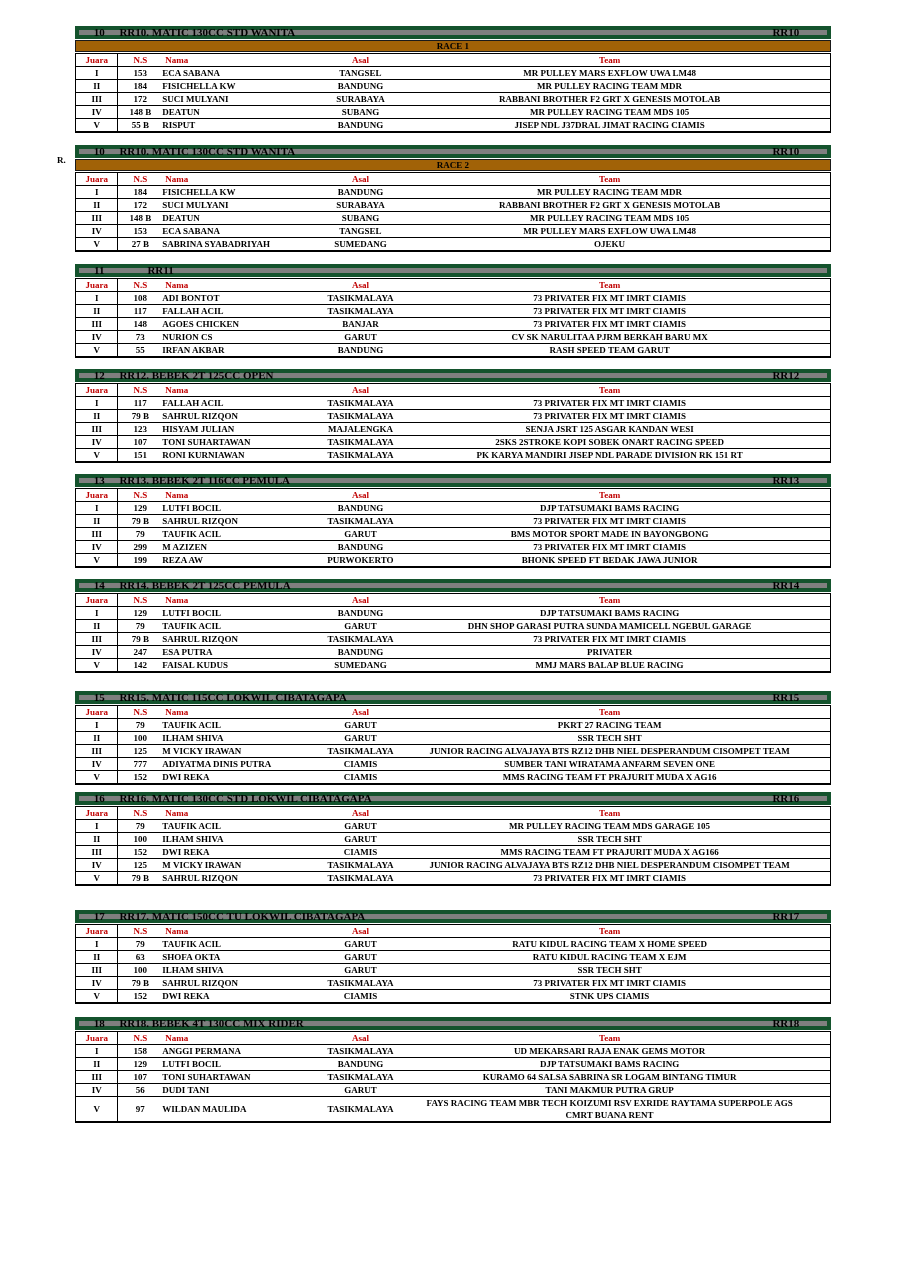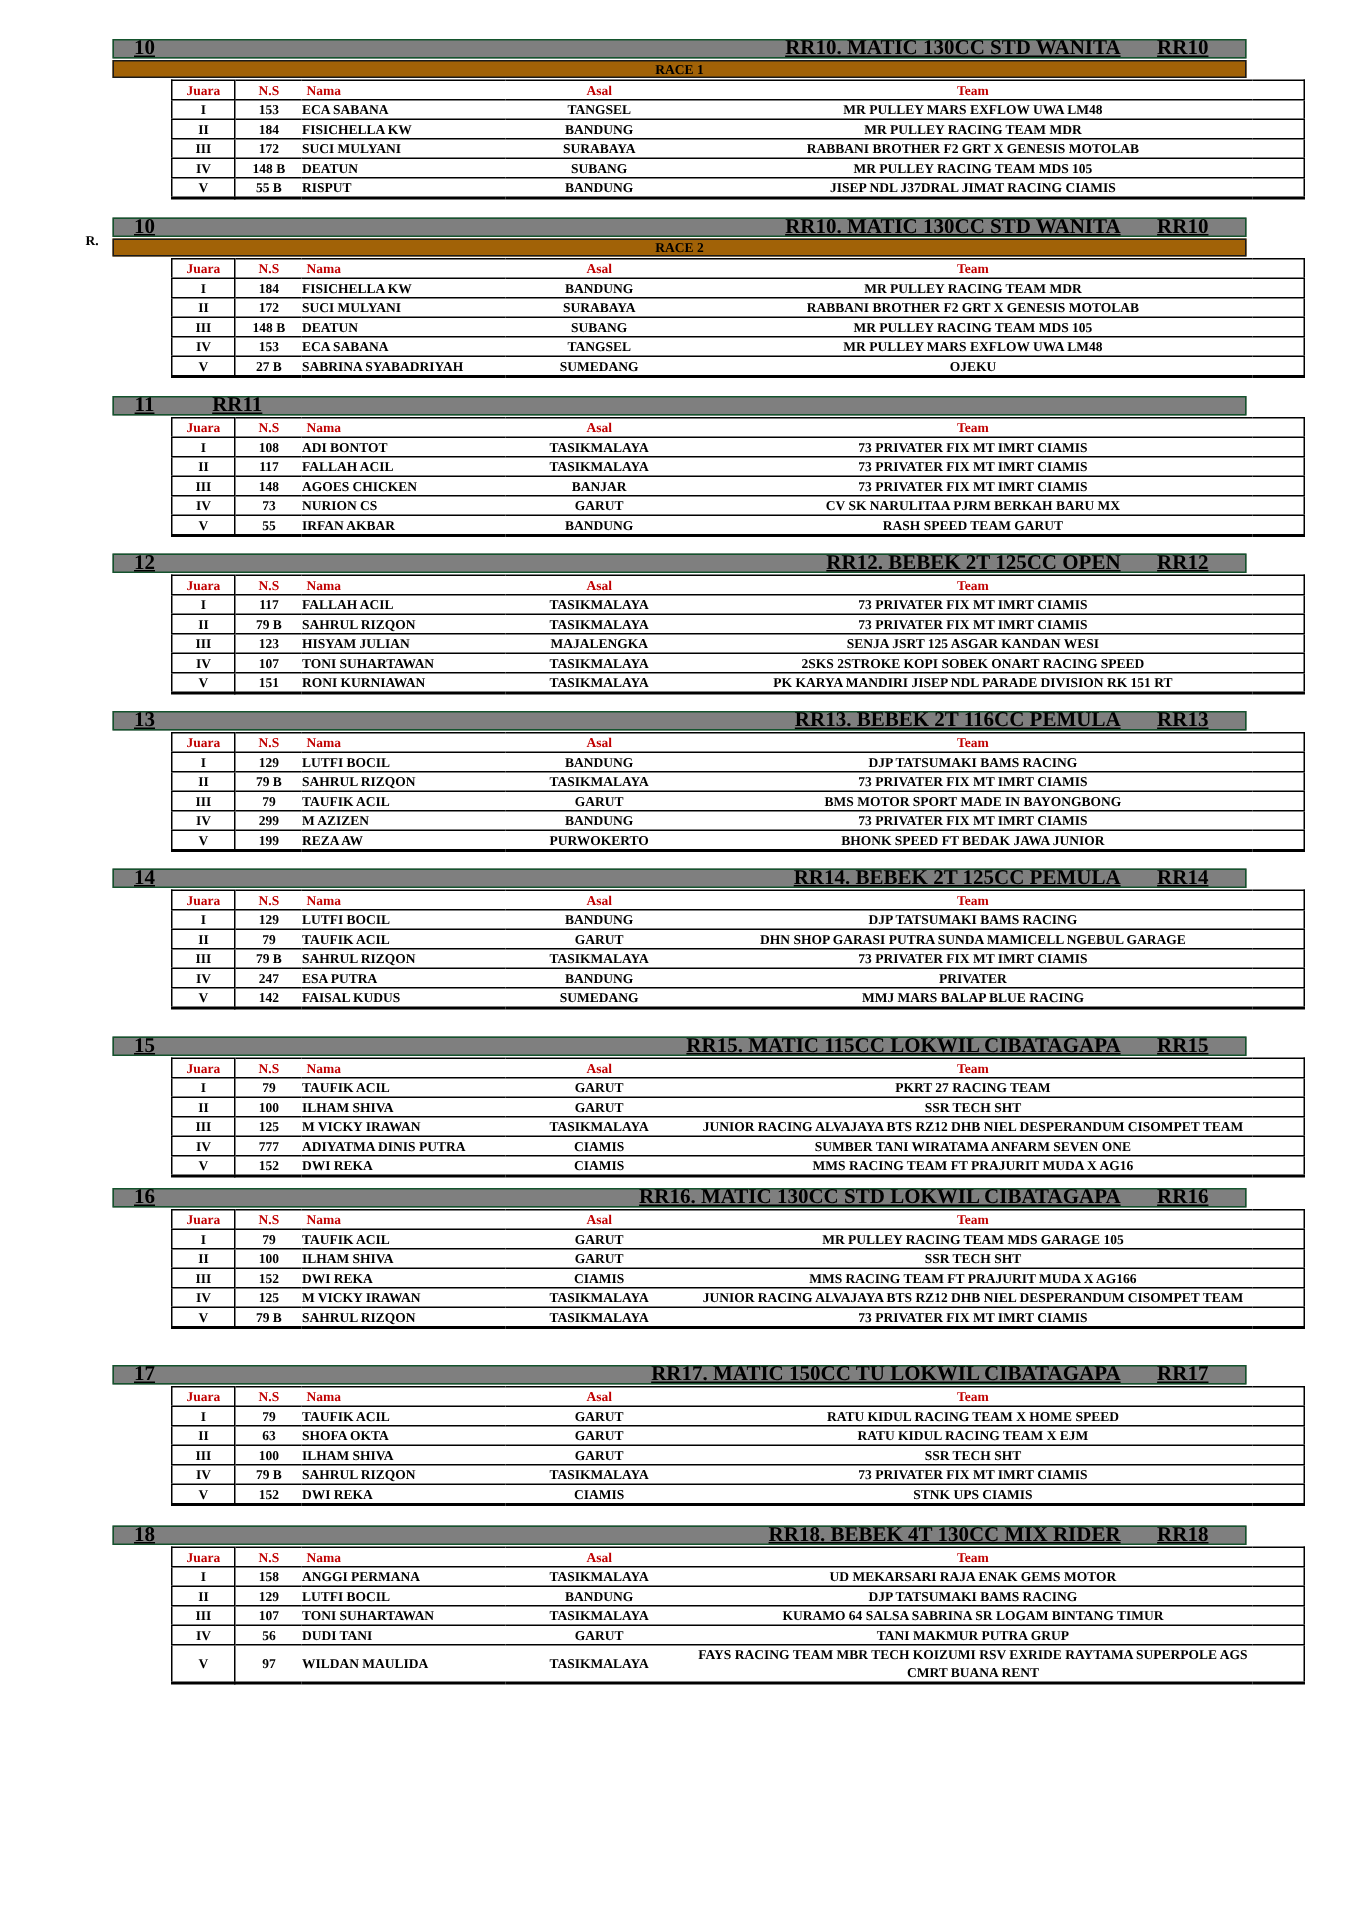--- a/index.html
+++ b/index.html
@@ -25,44 +25,43 @@
   .race-table:nth-of-type(5){margin-top:11px;}
   .race-table:nth-of-type(6){margin-top:11px;}
   .race-table:nth-of-type(7){margin-top:18px;}
   .race-table:nth-of-type(8){margin-top:7px;}
   .race-table:nth-of-type(9){margin-top:24px;}
   .race-table:nth-of-type(10){margin-top:13px;}
 
   .title-bar{
     display:flex;align-items:center;
     box-sizing:border-box;height:13px;
-    background:#7f7f7f;border:1px solid #14532d;
+    background:#7f7f7f;border:4px solid #14532d;
     margin-bottom:1px;
-    font-size:14px;line-height:11px;text-decoration:underline;
+    font-size:11px;line-height:11px;
   }
   .tno{width:5.4%;text-align:center;}
-  .ttitle{flex:1;text-align:right;}
+  .ttitle{flex:1;text-align:left;}
   .tcode{width:11%;text-align:center;}
 
   .race-bar{
     box-sizing:border-box;height:12px;
     background:#a16207;border:1px solid #1a1a1a;
     margin-bottom:1px;
     font-size:9px;line-height:10px;text-align:center;
   }
 
   table.results{
     width:100%;
     border-collapse:collapse;
     table-layout:fixed;
     border-left:1px solid #000;
     border-right:1px solid #000;
     border-top:1px solid #000;
     border-bottom:2px solid #000;
-    margin-left:39px;
   }
   col.w-juara{width:5.6%;}
   col.w-ns{width:5.9%;}
   col.w-nama{width:18%;}
   col.w-asal{width:16.5%;}
   col.w-team{width:49.5%;}
   col.w-blank{width:4.5%;}
 
   table.results th, table.results td{
     padding:0;

